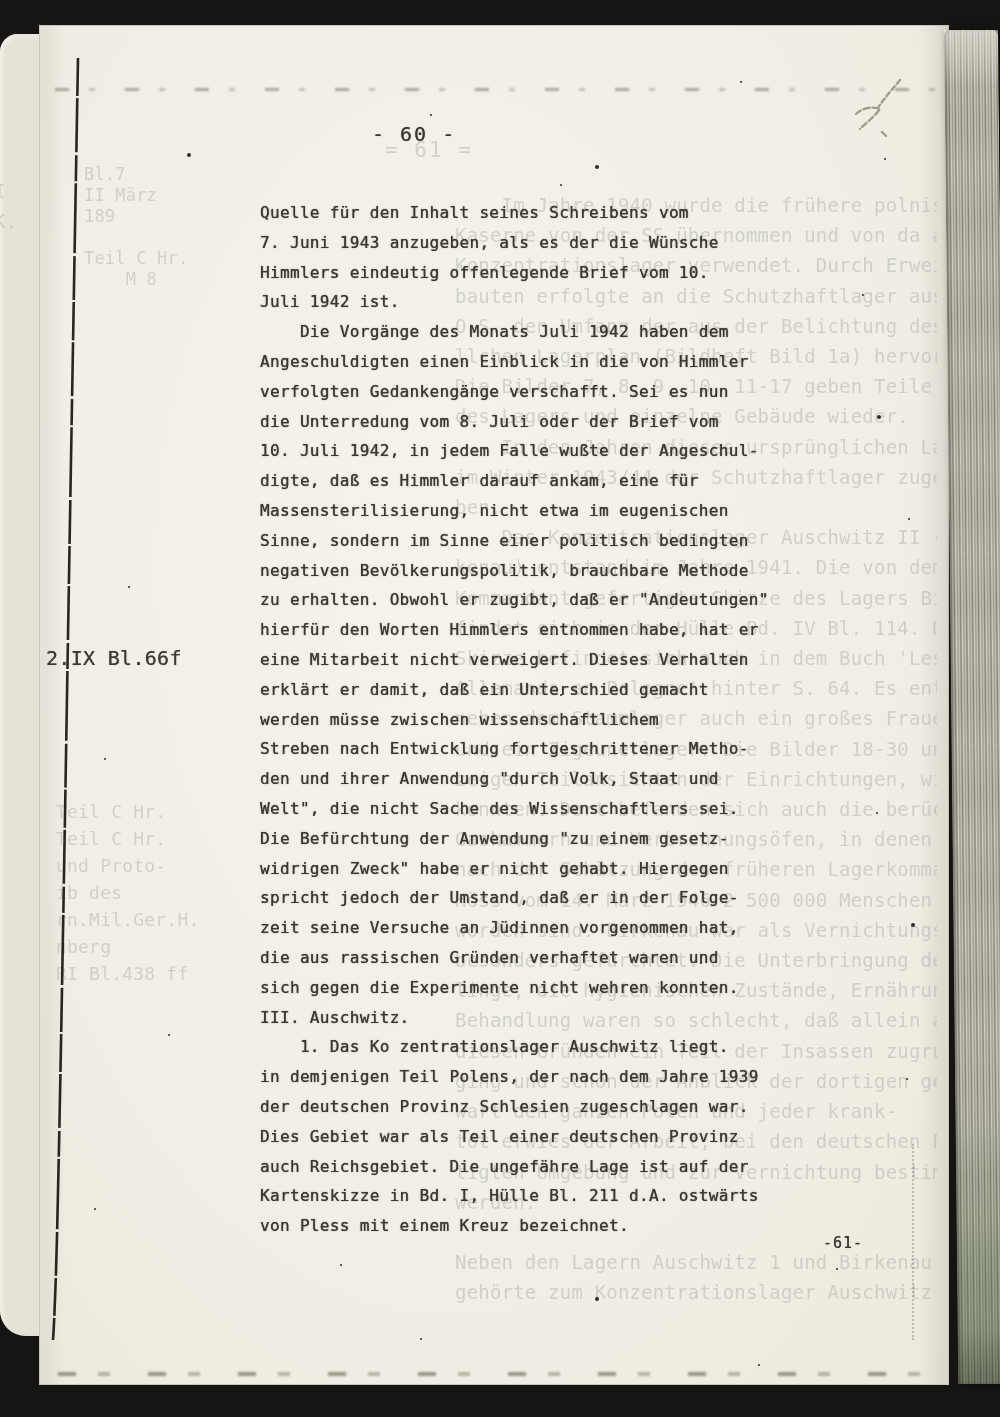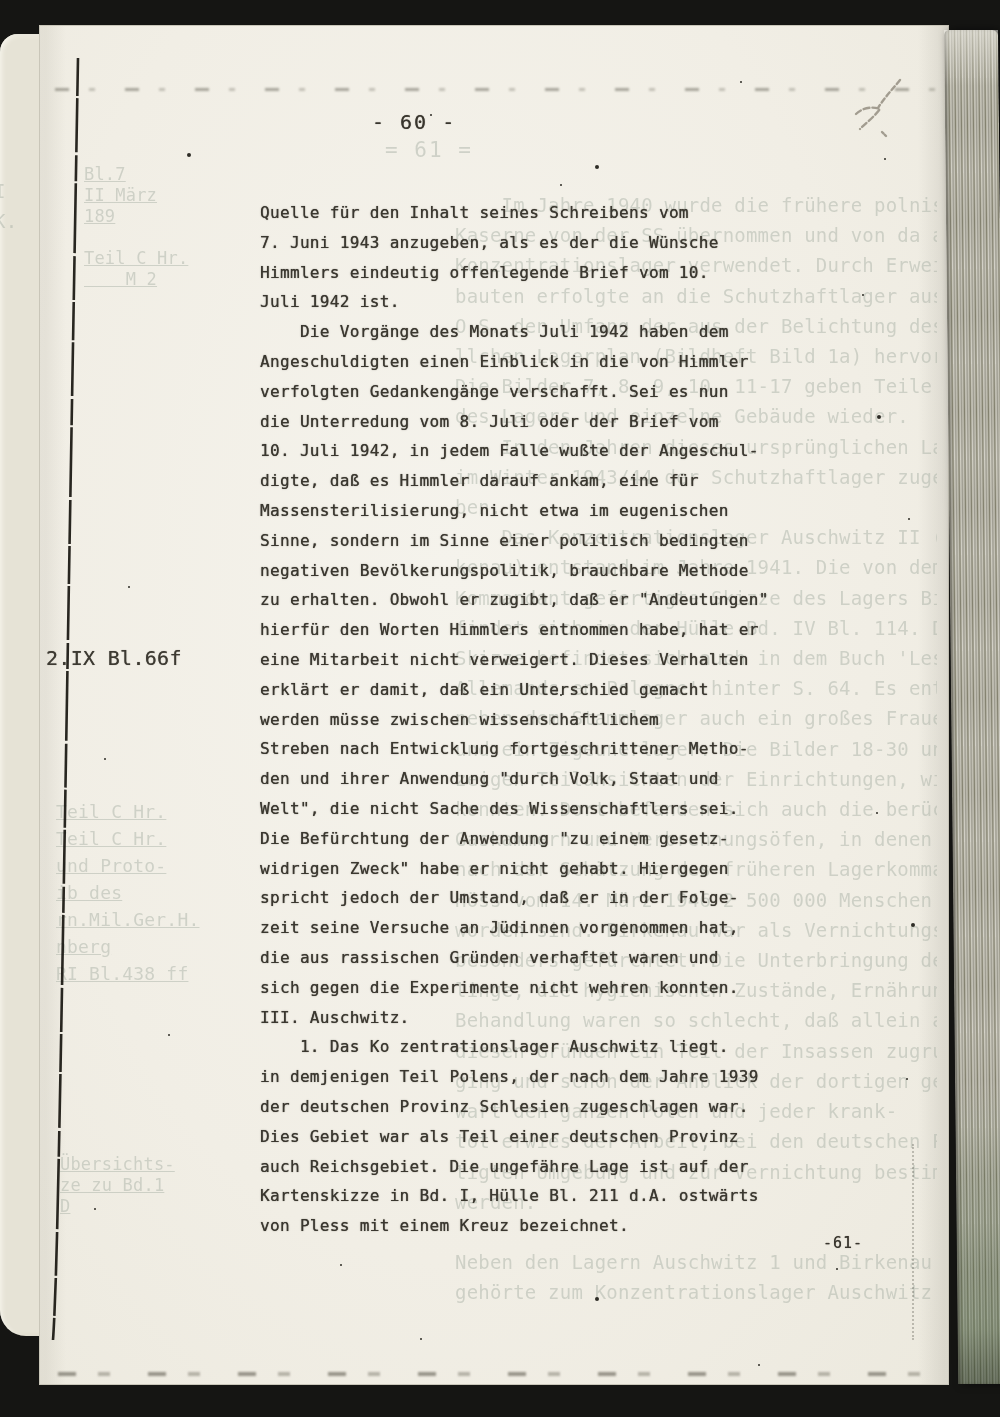--- a/index.html
+++ b/index.html
@@ -21,35 +21,35 @@
       radial-gradient(ellipse at 45% 40%, #f5f3ec 0%, #f1eee5 60%, #ece9de 100%);
     box-shadow:0 0 0 1px #c9c6b9;}
   .top-grime{position:absolute;left:15px;top:62px;width:880px;height:3px;
     background:repeating-linear-gradient(90deg, rgba(110,108,96,.55) 0 14px, transparent 14px 34px, rgba(110,108,96,.35) 34px 40px, transparent 40px 70px);
     filter:blur(1px);}
   .bottom-grime{position:absolute;left:18px;top:1346px;width:872px;height:4px;
     background:repeating-linear-gradient(90deg, rgba(95,92,80,.6) 0 18px, transparent 18px 40px, rgba(95,92,80,.4) 40px 52px, transparent 52px 90px);
     filter:blur(1.2px);}
   .fold-line{position:absolute;left:0;top:30px;overflow:visible;}
   
-  .pagenum{position:absolute;left:332px;top:84px;font-size:20px;letter-spacing:2px;
+  .pagenum{position:absolute;left:332px;top:96px;font-size:20px;letter-spacing:2px;
     color:#38352d;text-shadow:0 0 .7px rgba(56,53,45,.85);}
   .body{position:absolute;left:220px;top:172px;white-space:pre;}
   .tline{font-size:16px;line-height:29.8px;letter-spacing:.34px;color:#3a372f;
     text-shadow:0 0 .7px rgba(56,53,45,.8), .4px .4px 0 rgba(56,53,45,.25), 0 0 2.5px rgba(56,53,45,.15);}
   .margin-note{position:absolute;left:6px;top:620px;font-size:20px;letter-spacing:.3px;
     color:#3d3a32;text-shadow:0 0 .7px rgba(56,53,45,.8);}
   .pagenum-next{position:absolute;left:783px;top:1208px;font-size:15px;letter-spacing:1px;
     color:#38352d;text-shadow:0 0 .7px rgba(56,53,45,.85);}
   
   .ghost{color:#a9b1a6;opacity:.48;filter:blur(.6px);white-space:pre;}
   .ghost-pagenum{position:absolute;left:345px;top:112px;font-size:21px;letter-spacing:2px;}
   .ghost-body{position:absolute;left:415px;top:164px;width:482px;overflow:hidden;}
   .gline{font-size:19px;line-height:30.2px;letter-spacing:.2px;}
-  .gm{position:absolute;text-decoration:underline;}
+  .gm{position:absolute;}
   .gm .gline{font-size:17px;line-height:21px;}
   .gm-top{left:44px;top:138px;}
   .gm-top2{left:44px;top:222px;}
   .gm-mid{left:16px;top:772px;}
   .gm-mid .gline{font-size:18px;line-height:27px;}
   .gm-bottom{left:20px;top:1128px;}
   
   .squiggle{position:absolute;left:790px;top:40px;overflow:visible;}
   
   .perf{position:absolute;left:872px;top:1118px;height:196px;width:0;
@@ -84,23 +84,22 @@
 
   <div class="edge-frags ghost"><div class="gline">I</div><div class="gline">K.4</div></div>
 
   <div class="page">
 
     <div class="top-grime"></div>
 
     <div class="ghost ghost-pagenum">= 61 =</div>
     <div class="ghost ghost-body"><div class="gline">    Im Jahre 1940 wurde die frühere polnische</div><div class="gline">Kaserne von der SS übernommen und von da an als</div><div class="gline">Konzentrationslager verwendet. Durch Erweiterungs-</div><div class="gline">bauten erfolgte an die Schutzhaftlager ausgebaut</div><div class="gline">O.S. den Umfang der aus der Belichtung des sehr</div><div class="gline">llchen Lagerplan (Bildheft Bild 1a) hervorgeht</div><div class="gline">Die Bilder 7, 8, 9, 10, 11-17 geben Teile des</div><div class="gline">des Lagers und einzelne Gebäude wieder.</div><div class="gline">    In den Jahren dieses ursprünglichen Lagers</div><div class="gline">im Winter 1943/44 der Schutzhaftlager zugewiesen</div><div class="gline">ben.</div><div class="gline">    Das Konzentrationslager Auschwitz II (Bir-</div><div class="gline">kenau) entstand im Jahre 1941. Die von dem</div><div class="gline">Kommandant gefertigte Skizze des Lagers Birkenau</div><div class="gline">findet sich in der Hülle Bd. IV Bl. 114. Die</div><div class="gline">Skizze befindet sich auch in dem Buch 'Les</div><div class="gline">Allemands en Pologne' hinter S. 64. Es enthielt</div><div class="gline">neben dem Stammlager auch ein großes Frauenlager</div><div class="gline">und ein Zigeunerlager. Die Bilder 18-30 und</div><div class="gline">zeigen Teilansichten der Einrichtungen, wie sie</div><div class="gline">konnten. Dort befanden sich auch die berüchtigten</div><div class="gline">Gaskammern und Verbrennungsöfen, in denen noch</div><div class="gline">nach der Schätzung des früheren Lagerkommandanten</div><div class="gline">Höss vom 14. März 1946 2 500 000 Menschen vergast</div><div class="gline">worden sind. Birkenau war als Vernichtungslager</div><div class="gline">besonders gefürchtet. Die Unterbringung der Häft-</div><div class="gline">linge, die hygienischen Zustände, Ernährung und</div><div class="gline">Behandlung waren so schlecht, daß allein aus</div><div class="gline">diesen Gründen ein Teil der Insassen zugrunde</div><div class="gline">ging und schon der Anblick der dortigen gelangten</div><div class="gline">wart den ganzen Polen und jeder krank-</div><div class="gline">tot erwies der Arbeit, bei den deutschen Polen-</div><div class="gline">tigten Umgebung und zur Vernichtung bestimmt zu</div><div class="gline">werden.</div><div class="gline">&nbsp;</div><div class="gline">Neben den Lagern Auschwitz 1 und Birkenau</div><div class="gline">gehörte zum Konzentrationslager Auschwitz noch</div></div>
     <div class="ghost gm gm-top"><div class="gline">Bl.7</div><div class="gline">II März</div><div class="gline">189</div></div>
-    <div class="ghost gm gm-top2"><div class="gline">Teil C Hr.</div><div class="gline">    M 2</div></div>
+    <div class="ghost gm gm-top2"><div class="gline">Teil C Hr.</div><div class="gline">    M 8</div></div>
     <div class="ghost gm gm-mid"><div class="gline">Teil C Hr.</div><div class="gline">Teil C Hr.</div><div class="gline">und Proto-</div><div class="gline">ib des</div><div class="gline">rn.Mil.Ger.H.</div><div class="gline">nberg</div><div class="gline">RI Bl.438 ff</div></div>
-    <div class="ghost gm gm-bottom"><div class="gline">Übersichts-</div><div class="gline">ze zu Bd.1</div><div class="gline">D</div></div>
 
     <svg class="fold-line" width="60" height="1330">
       <path d="M38,2 C34,230 30,460 27,640 C24,820 20,1060 17,1180 C15.5,1240 14,1270 13,1284" fill="none" stroke="#17150f" stroke-width="2.6" stroke-dasharray="38 2 54 3 26 2 70 3 44 2" opacity=".92"></path>
     </svg>
 
     <div class="pagenum">- 60 -</div>
     <div class="body"><div class="tline">Quelle für den Inhalt seines Schreibens vom</div><div class="tline">7. Juni 1943 anzugeben, als es der die Wünsche</div><div class="tline">Himmlers eindeutig offenlegende Brief vom 10.</div><div class="tline">Juli 1942 ist.</div><div class="tline">    Die Vorgänge des Monats Juli 1942 haben dem</div><div class="tline">Angeschuldigten einen Einblick in die von Himmler</div><div class="tline">verfolgten Gedankengänge verschafft. Sei es nun</div><div class="tline">die Unterredung vom 8. Juli oder der Brief vom</div><div class="tline">10. Juli 1942, in jedem Falle wußte der Angeschul-</div><div class="tline">digte, daß es Himmler darauf ankam, eine für</div><div class="tline">Massensterilisierung, nicht etwa im eugenischen</div><div class="tline">Sinne, sondern im Sinne einer politisch bedingten</div><div class="tline">negativen Bevölkerungspolitik, brauchbare Methode</div><div class="tline">zu erhalten. Obwohl er zugibt, daß er "Andeutungen"</div><div class="tline">hierfür den Worten Himmlers entnommen habe, hat er</div><div class="tline">eine Mitarbeit nicht verweigert. Dieses Verhalten</div><div class="tline">erklärt er damit, daß ein Unterschied gemacht</div><div class="tline">werden müsse zwischen wissenschaftlichem</div><div class="tline">Streben nach Entwicklung fortgeschrittener Metho-</div><div class="tline">den und ihrer Anwendung "durch Volk, Staat und</div><div class="tline">Welt", die nicht Sache des Wissenschaftlers sei.</div><div class="tline">Die Befürchtung der Anwendung "zu einem gesetz-</div><div class="tline">widrigen Zweck" habe er nicht gehabt. Hiergegen</div><div class="tline">spricht jedoch der Umstand, daß er in der Folge-</div><div class="tline">zeit seine Versuche an Jüdinnen vorgenommen hat,</div><div class="tline">die aus rassischen Gründen verhaftet waren und</div><div class="tline">sich gegen die Experimente nicht wehren konnten.</div><div class="tline">III. Auschwitz.</div><div class="tline">    1. Das Ko zentrationslager Auschwitz liegt.</div><div class="tline">in demjenigen Teil Polens, der nach dem Jahre 1939</div><div class="tline">der deutschen Provinz Schlesien zugeschlagen war.</div><div class="tline">Dies Gebiet war als Teil einer deutschen Provinz</div><div class="tline">auch Reichsgebiet. Die ungefähre Lage ist auf der</div><div class="tline">Kartenskizze in Bd. I, Hülle Bl. 211 d.A. ostwärts</div><div class="tline">von Pless mit einem Kreuz bezeichnet.</div></div>
     <div class="margin-note">2.IX Bl.66f</div>
     <div class="pagenum-next">-61-</div>
 

